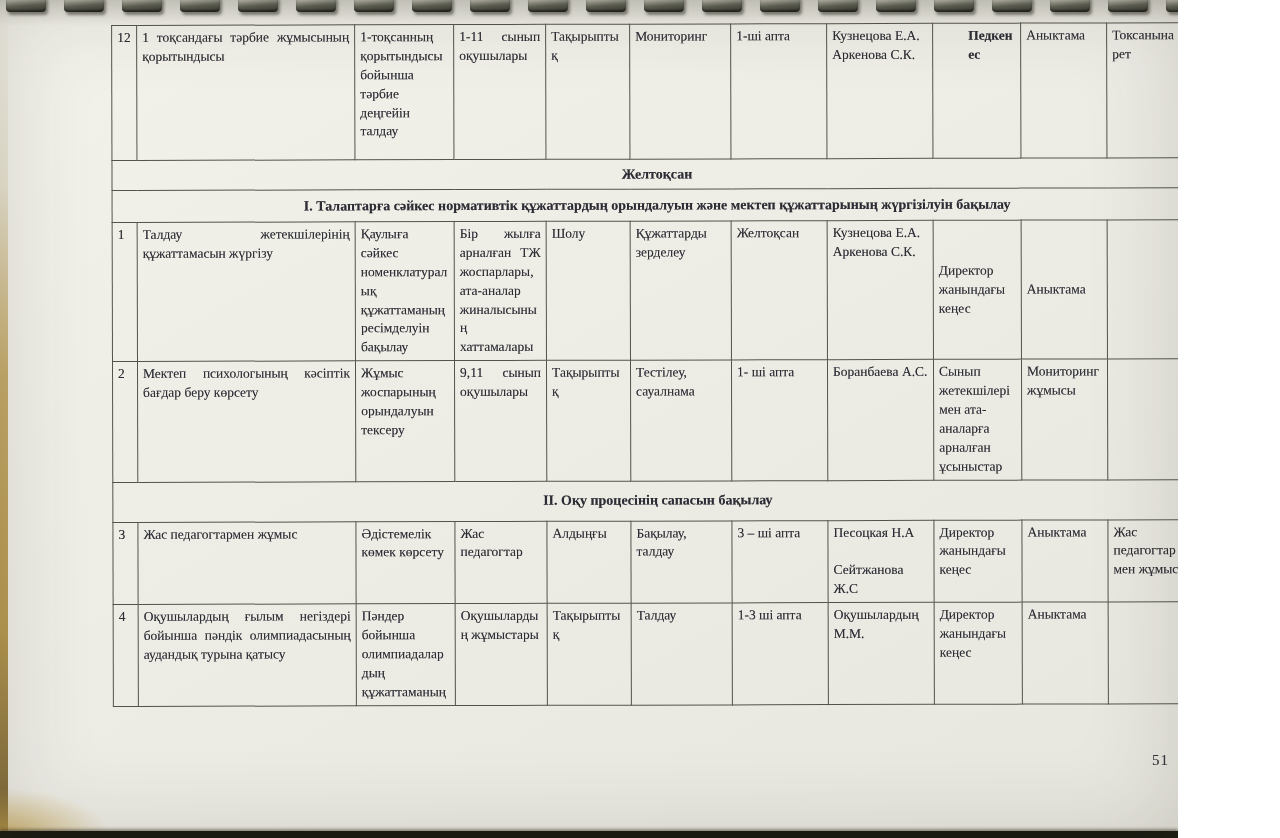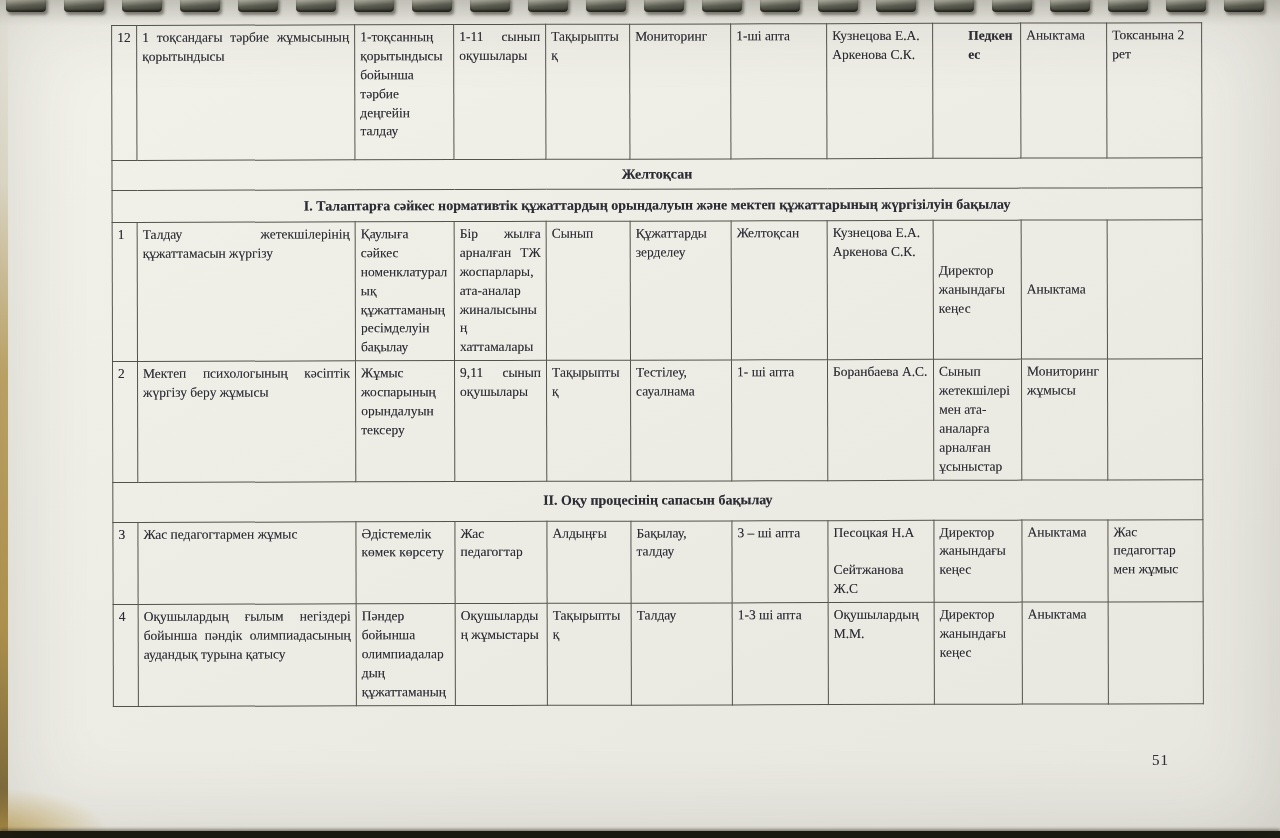--- a/index.html
+++ b/index.html
@@ -3,21 +3,21 @@
 <meta charset="utf-8">
 <style>
   html, body {
     margin: 0; padding: 0;
     width: 1280px; height: 838px;
     overflow: hidden;
     font-family: "Liberation Serif", "DejaVu Serif", serif;
   }
   .photo {
     position: relative;
-    width: 1280px; height: 838px;
+    width: 1178px; height: 838px;
     background: linear-gradient(150deg, #f2f1ea 0%, #edece5 45%, #e7e6df 100%);
     overflow: hidden;
   }
   
   .photo::after {
     content: "";
     position: absolute; inset: 0;
     box-shadow: inset 0 0 90px rgba(70,65,50,0.18);
     pointer-events: none;
   }
@@ -154,31 +154,31 @@
           <td colspan="11" class="hdr">Желтоқсан</td>
         </tr>
         <tr style="height: 32px;">
           <td colspan="11" class="hdr">І. Талаптарға сәйкес нормативтік құжаттардың орындалуын және мектеп құжаттарының жүргізілуін бақылау</td>
         </tr>
         <tr style="height: 136px;">
           <td>1</td>
           <td class="ta-justify">Талдау жетекшілерінің құжаттамасын жүргізу</td>
           <td>Қаулыға сәйкес номенклатуралық құжаттаманың ресімделуін бақылау</td>
           <td class="ta-justify">Бір жылға арналған ТЖ жоспарлары, ата-аналар жиналысының хаттамалары</td>
-          <td>Сынып</td>
+          <td>Шолу</td>
           <td>Құжаттарды зерделеу</td>
           <td>Желтоқсан</td>
           <td>Кузнецова Е.А. Аркенова С.К.</td>
           <td class="va-middle">Директор жанындағы кеңес</td>
           <td class="va-middle">Аныктама</td>
           <td></td>
         </tr>
         <tr style="height: 112px;">
           <td>2</td>
-          <td class="ta-justify">Мектеп психологының кәсіптік жүргізу беру жұмысы</td>
+          <td class="ta-justify">Мектеп психологының кәсіптік бағдар беру көрсету</td>
           <td>Жұмыс жоспарының орындалуын тексеру</td>
           <td class="ta-justify">9,11 сынып оқушылары</td>
           <td>Тақырыптық</td>
           <td>Тестілеу, сауалнама</td>
           <td>1- ші апта</td>
           <td>Боранбаева А.С.</td>
           <td>Сынып жетекшілері мен ата-аналарға арналған ұсыныстар</td>
           <td>Мониторинг жұмысы</td>
           <td></td>
         </tr>

